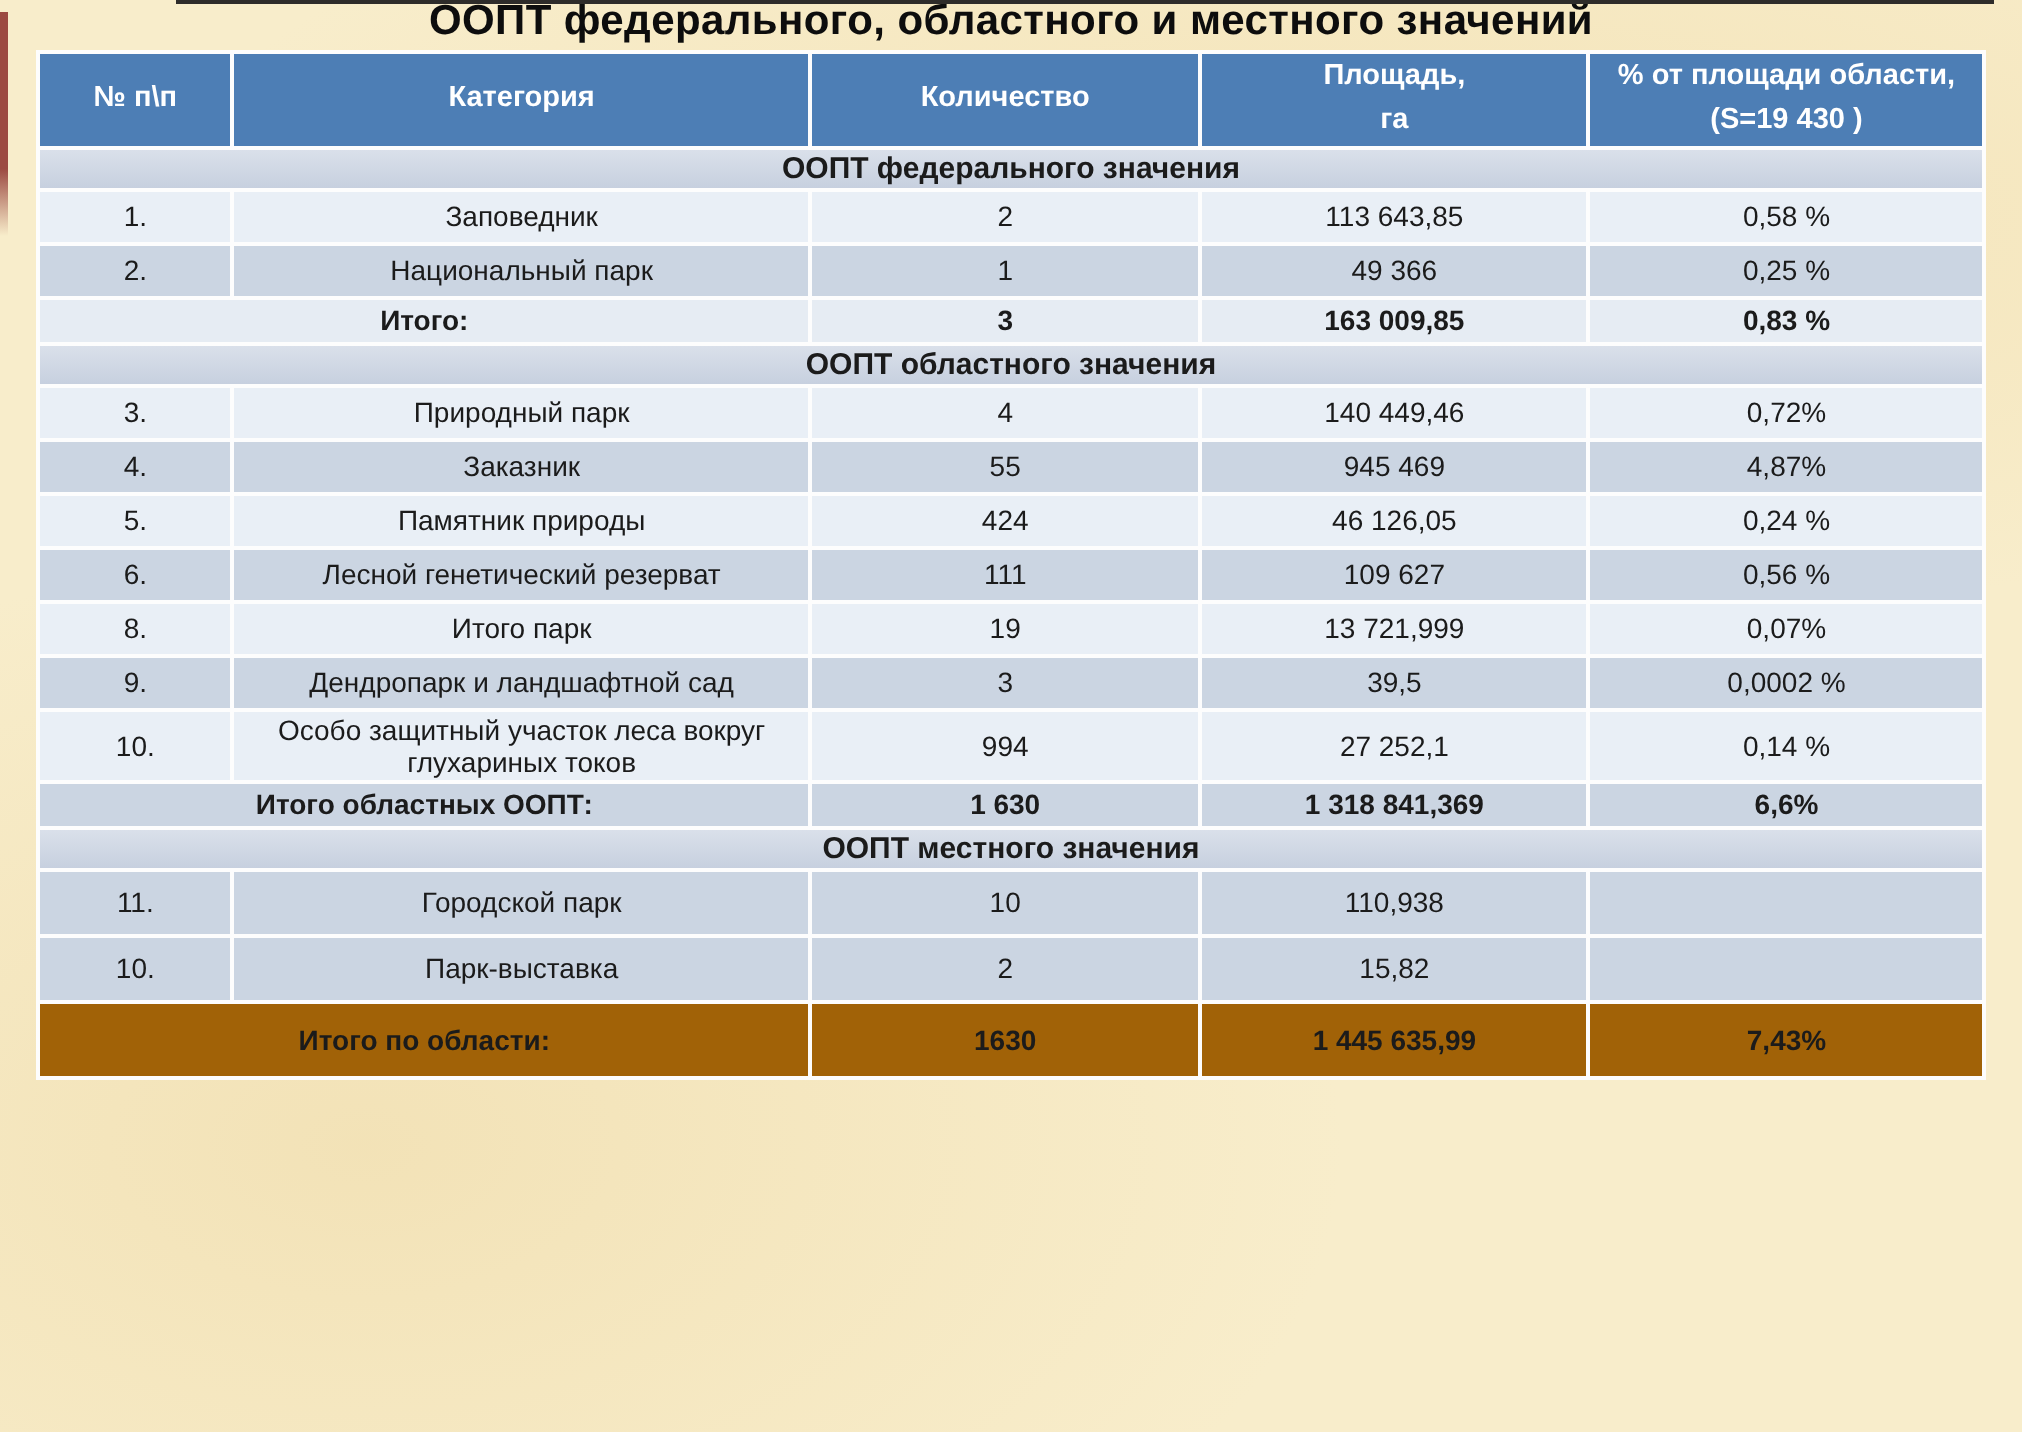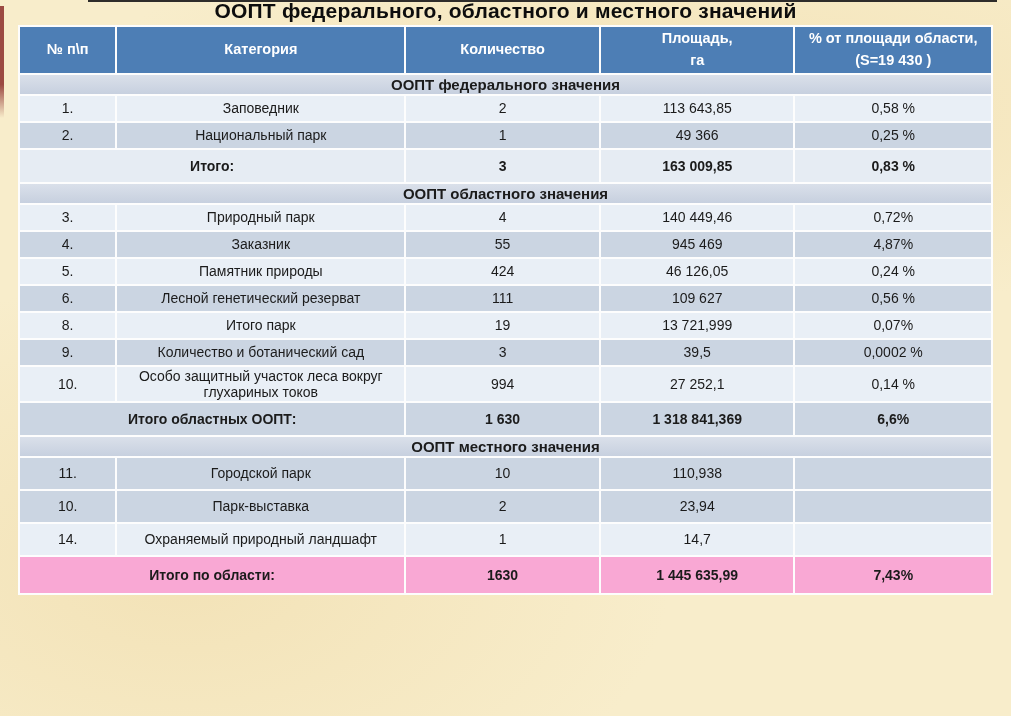--- a/index.html
+++ b/index.html
@@ -73,24 +73,24 @@
   tr.section-row td{
     background:linear-gradient(var(--section-top), var(--section-bottom));
     font-weight:bold;
     font-size:15px;
     height:16px;
   }
   tr.data-row td{height:25px;}
   tr.data-row.tall td{height:31px;}
   tr.data-row.light td{background:var(--row-light);}
   tr.data-row.dark td{background:var(--row-dark);}
-  tr.total-row td{height:32px;font-weight:bold;margin-left:39px;}
+  tr.total-row td{height:21px;font-weight:bold;margin-left:39px;}
   tr.total-row.light td{background:#e6ecf3;}
   tr.total-row.dark td{background:var(--row-dark);}
-  tr.grand-row td{height:36px;font-weight:bold;background:#f9a8d4;}
+  tr.grand-row td{height:36px;font-weight:bold;background:#a16207;}
 </style>
 </head>
 <body>
 
 <div class="slide">
   <div class="top-line"></div>
   <div class="left-accent"></div>
 
   <h1 class="page-title">ООПТ федерального, областного и местного значений</h1>
 
@@ -170,21 +170,21 @@
         </tr>
         <tr class="data-row light">
           <td>8.</td>
           <td>Итого парк</td>
           <td>19</td>
           <td>13 721,999</td>
           <td>0,07%</td>
         </tr>
         <tr class="data-row dark">
           <td>9.</td>
-          <td>Количество и ботанический сад</td>
+          <td>Дендропарк и ландшафтной сад</td>
           <td>3</td>
           <td>39,5</td>
           <td>0,0002 %</td>
         </tr>
         <tr class="data-row light">
           <td>10.</td>
           <td>Особо защитный участок леса вокруг глухариных токов</td>
           <td>994</td>
           <td>27 252,1</td>
           <td>0,14 %</td>
@@ -202,28 +202,21 @@
           <td>11.</td>
           <td>Городской парк</td>
           <td>10</td>
           <td>110,938</td>
           <td></td>
         </tr>
         <tr class="data-row dark tall">
           <td>10.</td>
           <td>Парк-выставка</td>
           <td>2</td>
-          <td>23,94</td>
-          <td></td>
-        </tr>
-        <tr class="data-row light tall">
-          <td>14.</td>
-          <td>Охраняемый природный ландшафт</td>
-          <td>1</td>
-          <td>14,7</td>
+          <td>15,82</td>
           <td></td>
         </tr>
         <tr class="grand-row light">
           <td colspan="2">Итого по области:</td>
           <td>1630</td>
           <td>1 445 635,99</td>
           <td>7,43%</td>
         </tr>
       </tbody>
   </table>

